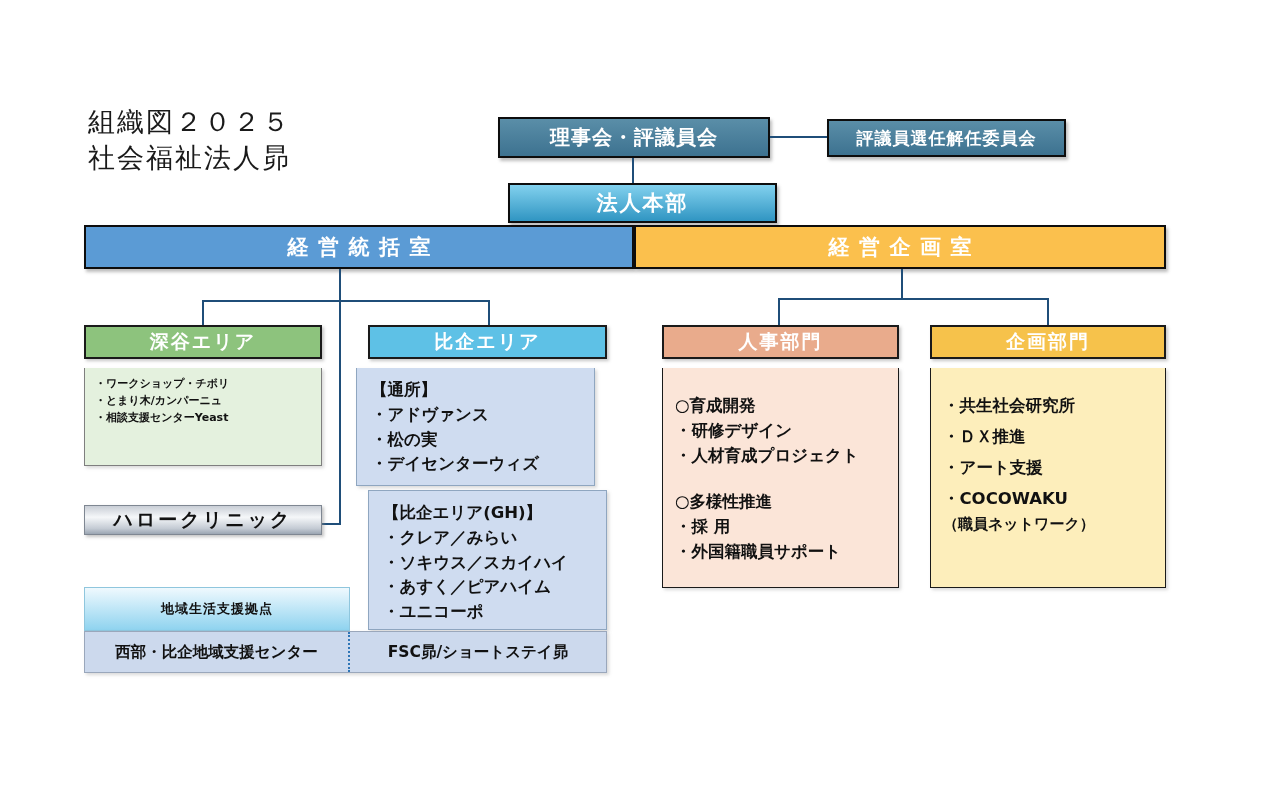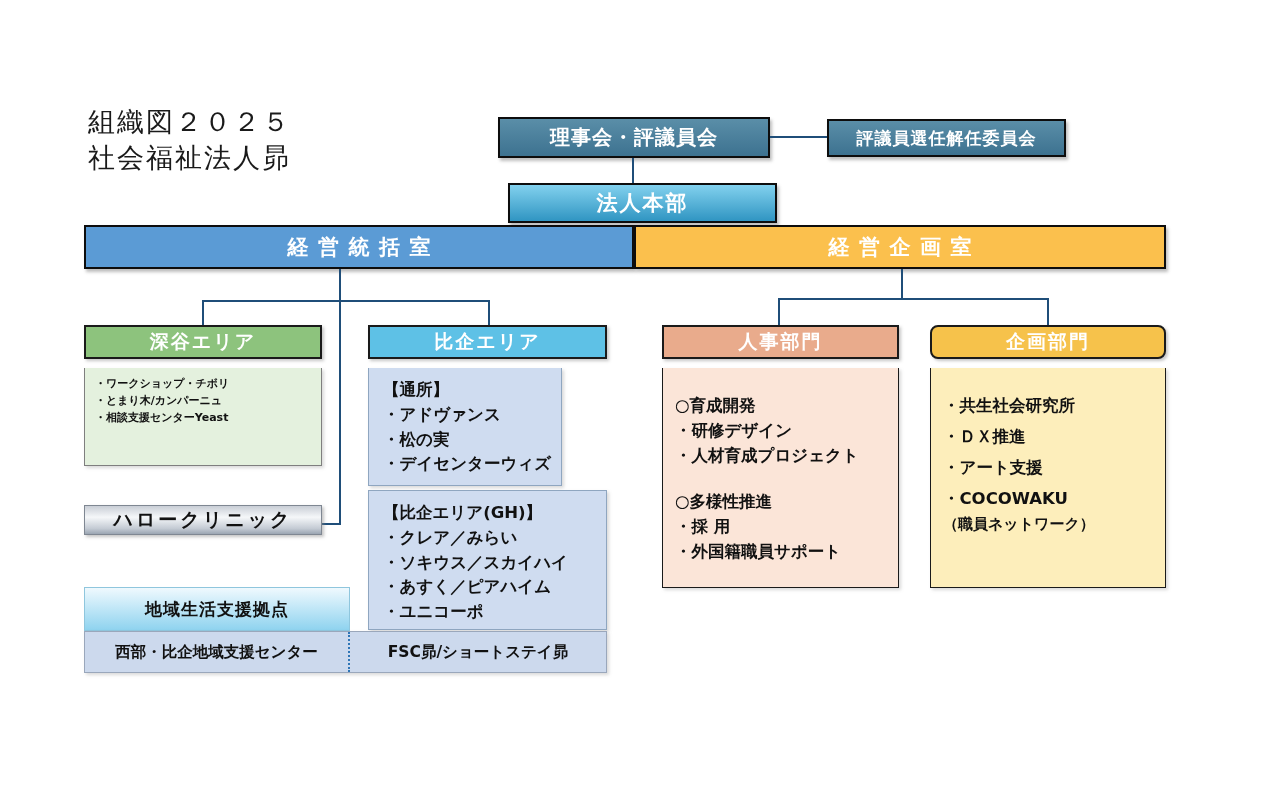--- a/index.html
+++ b/index.html
@@ -79,21 +79,21 @@
   .fukaya-header{left:84px;top:325px;width:238px;background:var(--fukaya_header);}
   .fukaya-body{
     left:84px;top:368px;width:238px;height:98px;
     background:var(--fukaya_body);border:1.5px solid #7f7f7f;border-top:none;
     font-size:11px;line-height:1.55;
     padding:7px 8px 0 10px;
   }
 
   .hiki-header{left:368px;top:325px;width:239px;background:var(--hiki_header);}
   .hiki-body1{
-    left:368px;top:368px;width:194px;height:118px;
+    left:356px;top:368px;width:239px;height:118px;
     background:var(--hiki_body);border:1.2px solid #8fa6c0;border-top:none;
     font-size:16.5px;line-height:1.5;
     padding:10px 12px 0 14px;
   }
   .hiki-body2{
     left:368px;top:490px;width:239px;height:140px;
     background:var(--hiki_body);border:1.2px solid #8fa6c0;
     font-size:16.5px;line-height:1.5;
     padding:10px 8px 0 14px;
   }
@@ -104,21 +104,21 @@
     border:1.5px solid #7f8792;
     color:#111111;font-weight:bold;font-size:19px;letter-spacing:3px;
     display:flex;align-items:center;justify-content:center;
     box-shadow:2px 2px 3px rgba(140,140,140,0.5);
   }
 
   .kyoten-header{
     left:84px;top:587px;width:266px;height:44px;
     background:linear-gradient(180deg,var(--kyoten_top) 0%,var(--kyoten_bottom) 100%);
     border:1.5px solid #8fc6dd;
-    color:#111111;font-weight:bold;font-size:17px;letter-spacing:1px;
+    color:#111111;font-weight:bold;font-size:13px;letter-spacing:1px;
     display:flex;align-items:center;justify-content:center;
   }
   .bottom-row{
     left:84px;top:631px;width:523px;height:42px;
     background:var(--row_body);border:1.5px solid #9aa7bb;
     display:flex;align-items:stretch;
     font-weight:bold;color:#111111;font-size:15.5px;
     box-shadow:2px 2px 3px rgba(150,150,150,0.35);
   }
   .row-cell{display:flex;align-items:center;justify-content:center;}
@@ -128,21 +128,21 @@
 
   .jinji-header{left:662px;top:325px;width:237px;background:var(--jinji_header);}
   .jinji-body{
     left:662px;top:368px;width:237px;height:220px;
     background:var(--jinji_body);border:1.5px solid #1a1a1a;border-top:none;
     font-size:16.5px;line-height:1.5;
     padding:26px 6px 0 12px;
   }
   .group-gap{height:22px;}
 
-  .kikakubu-header{left:930px;top:325px;width:236px;background:var(--kikaku_header);border-radius:8px;}
+  .kikakubu-header{left:930px;top:325px;width:236px;background:var(--kikaku_header);}
   .kikakubu-body{
     left:930px;top:368px;width:236px;height:220px;
     background:var(--kikaku_body);border:1.5px solid #1a1a1a;border-top:none;
     font-size:16.5px;line-height:1.88;
     padding:22px 6px 0 12px;
   }
   .kikakubu-note{font-size:15px;line-height:1.4;}
 </style>
 </head>
 <body>

